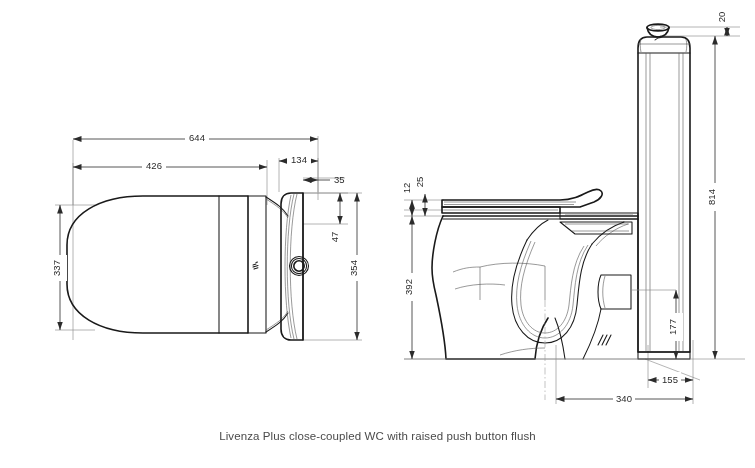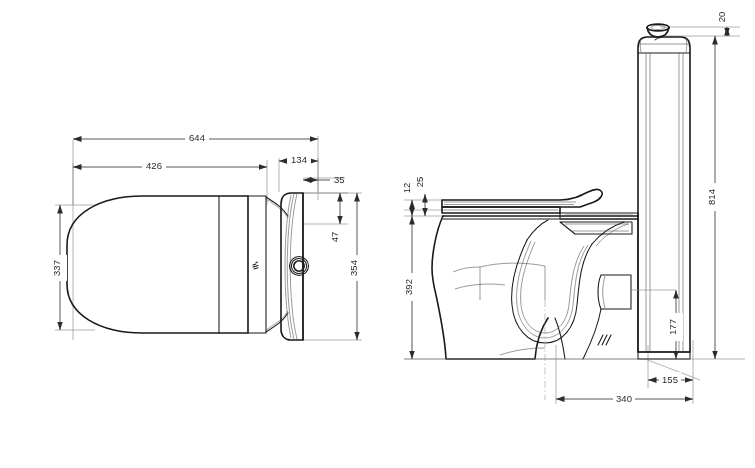--- a/index.html
+++ b/index.html
@@ -342,14 +342,15 @@
       </g>
 
       <g>
         <line class="dim" x1="556" y1="399" x2="693" y2="399" marker-start="url(#arrOut)" marker-end="url(#arrIn)"></line>
         <rect x="613" y="391" width="22" height="12" fill="#ffffff"></rect>
         <text class="dtxt" x="624" y="402" text-anchor="middle">340</text>
       </g>
     </g>
   </svg>
 
+  <div class="caption">Livenza Plus close-coupled WC with raised push button flush</div>
 
 </div>
 
 </body></html>

